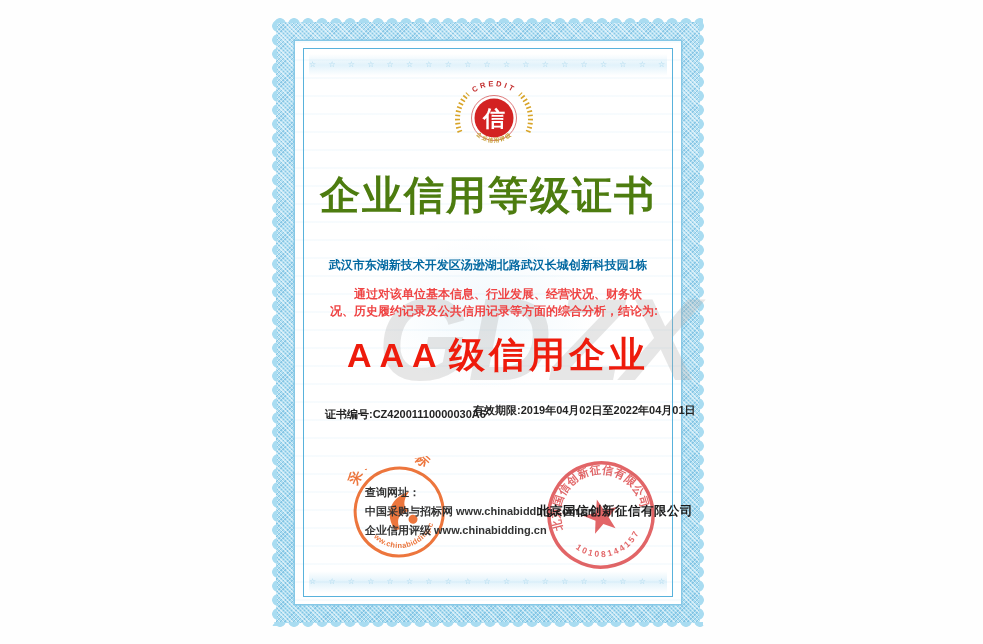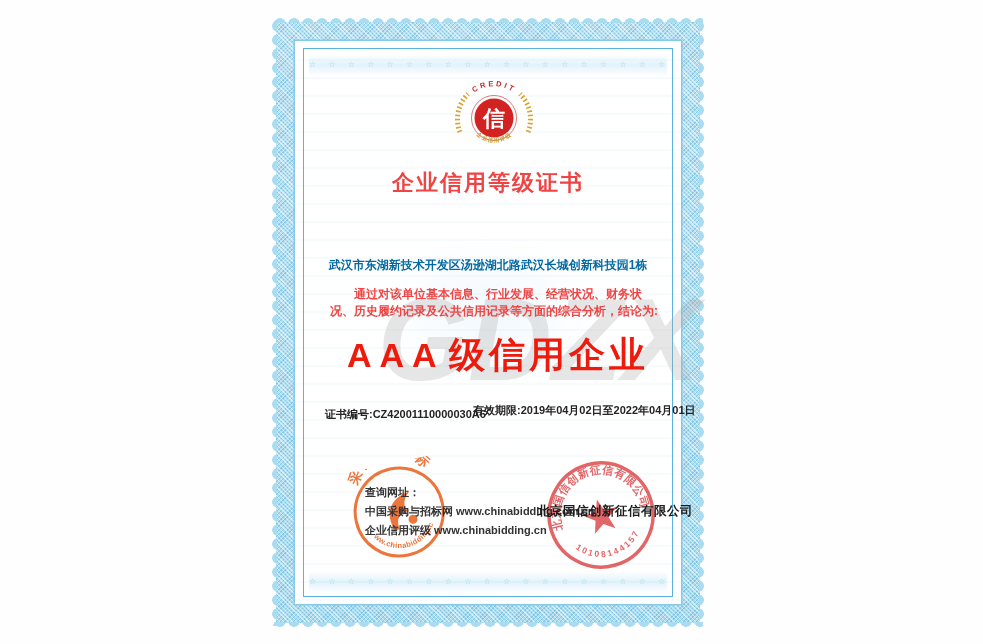--- a/index.html
+++ b/index.html
@@ -39,21 +39,21 @@
   
   .wm-gdzx{position:absolute;left:0;right:0;top:232px;text-align:right;
         font-weight:800;font-style:italic;font-size:116px;line-height:1;
         letter-spacing:0px;color:rgba(172,172,172,.30);margin-top:28px;}
   .wm-chars{position:absolute;left:0;right:0;top:334px;text-align:center;
         font-weight:700;font-size:55px;line-height:1;letter-spacing:46px;padding-left:46px;
         box-sizing:border-box;color:rgba(186,172,172,.26);}
   
   .logo{position:absolute;left:171px;top:58px;width:94px;height:66px;}
   .title{position:absolute;left:0;right:0;top:146px;text-align:center;
-        font-size:22px;font-weight:700;letter-spacing:2px;color:#ef4444;}
+        font-size:40px;font-weight:700;letter-spacing:2px;color:#4d7c0f;}
   .company{position:absolute;left:0;right:0;top:204px;text-align:center;
         font-size:17px;font-weight:700;color:#1c1c1c;}
   .address{position:absolute;left:0;right:0;top:235px;text-align:center;
         font-size:12px;font-weight:600;color:#0369a1;}
   .body-par{position:absolute;left:54px;right:38px;top:264px;
         font-size:12px;font-weight:600;line-height:17px;color:#ef4444;text-indent:2em;}
   .rating{position:absolute;left:0;right:0;top:309px;text-align:center;white-space:nowrap;}
   .rating .grade{font-size:34px;font-weight:700;letter-spacing:8px;
         font-family:"Liberation Sans",sans-serif;margin-left:20px;}
   .rating .label{font-size:36px;font-weight:700;letter-spacing:4px;

